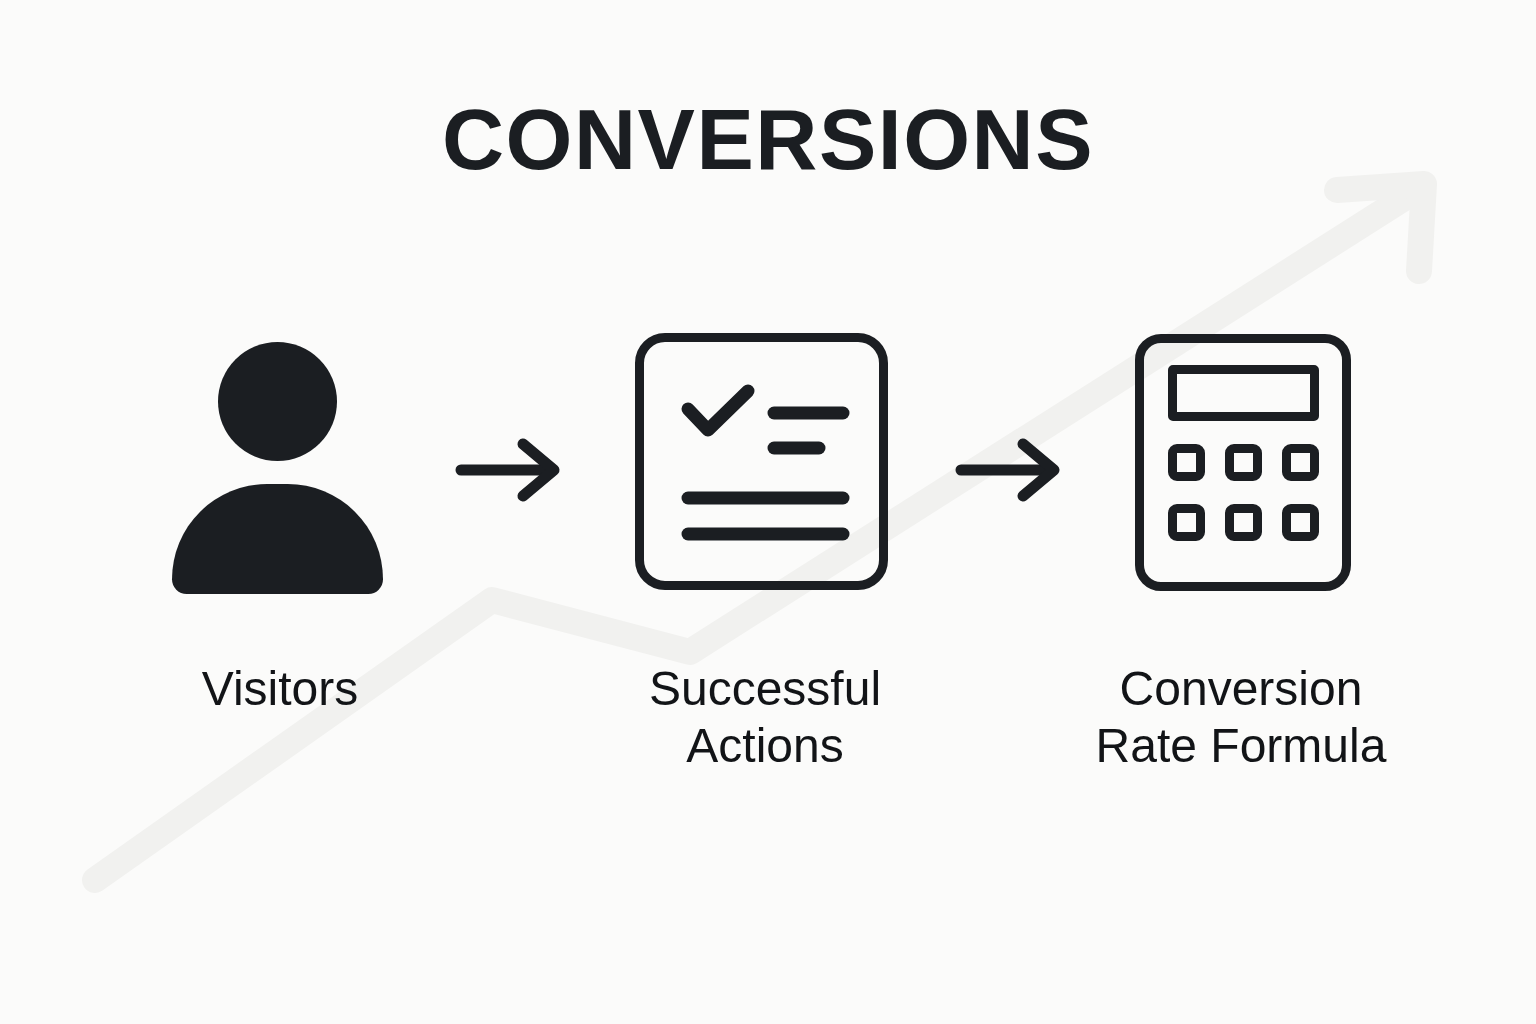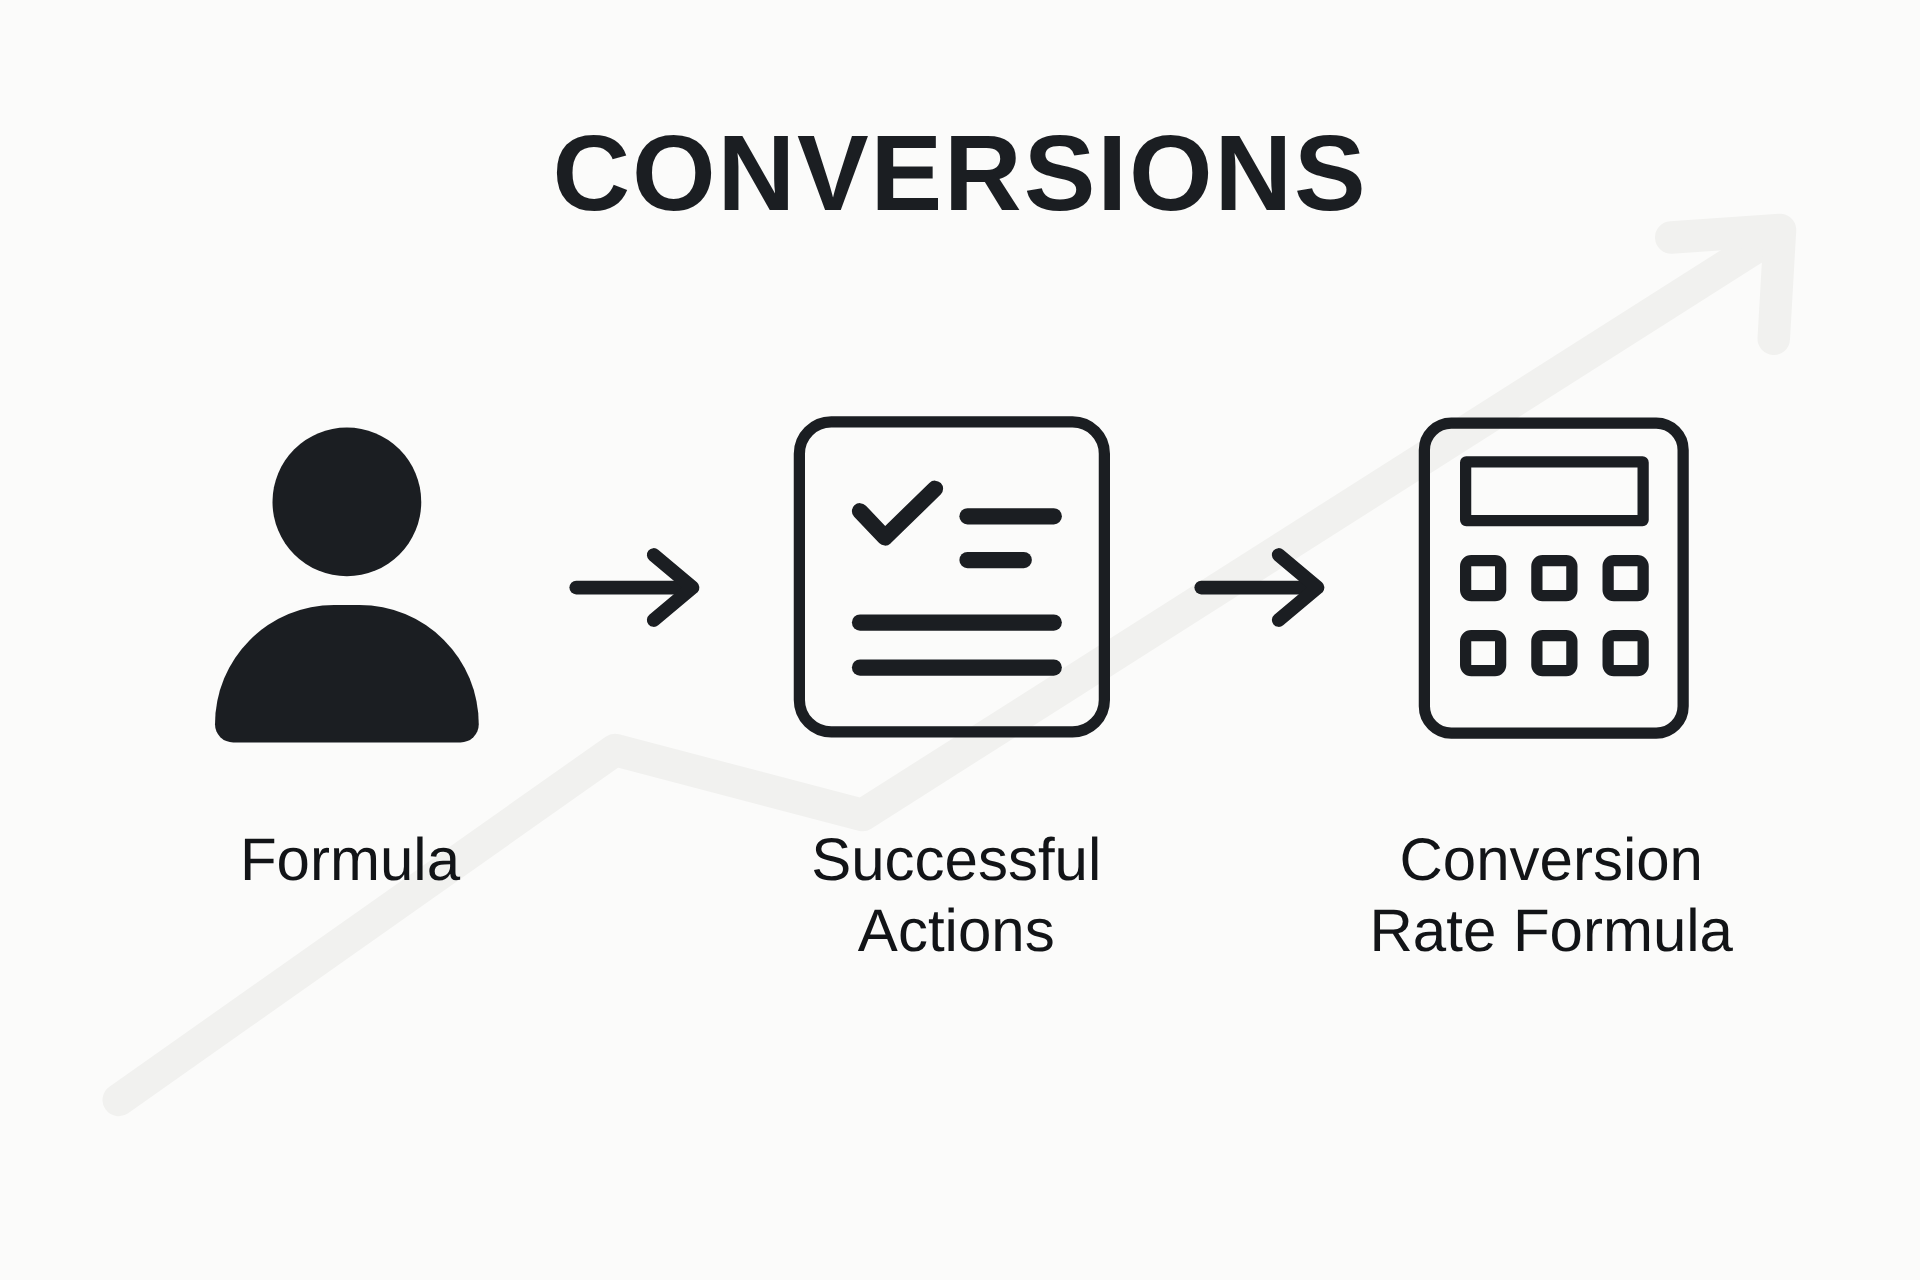--- a/index.html
+++ b/index.html
@@ -176,21 +176,21 @@
     <div id="calc-frame"></div>
     <div id="calc-display"></div>
     <div class="calc-key" style="left:33px;  top:110px;"></div>
     <div class="calc-key" style="left:90px;  top:110px;"></div>
     <div class="calc-key" style="left:147px; top:110px;"></div>
     <div class="calc-key" style="left:33px;  top:170px;"></div>
     <div class="calc-key" style="left:90px;  top:170px;"></div>
     <div class="calc-key" style="left:147px; top:170px;"></div>
   </div>
 
-  <div class="stage-label" id="label-visitors">Formula</div>
+  <div class="stage-label" id="label-visitors">Visitors</div>
 
   <div class="stage-label" id="label-calculator">Conversion
 Rate Formula</div>
 
   <div class="stage-label" id="label-actions">Successful
 Actions</div>
 
 </div>
 
 </body></html>

